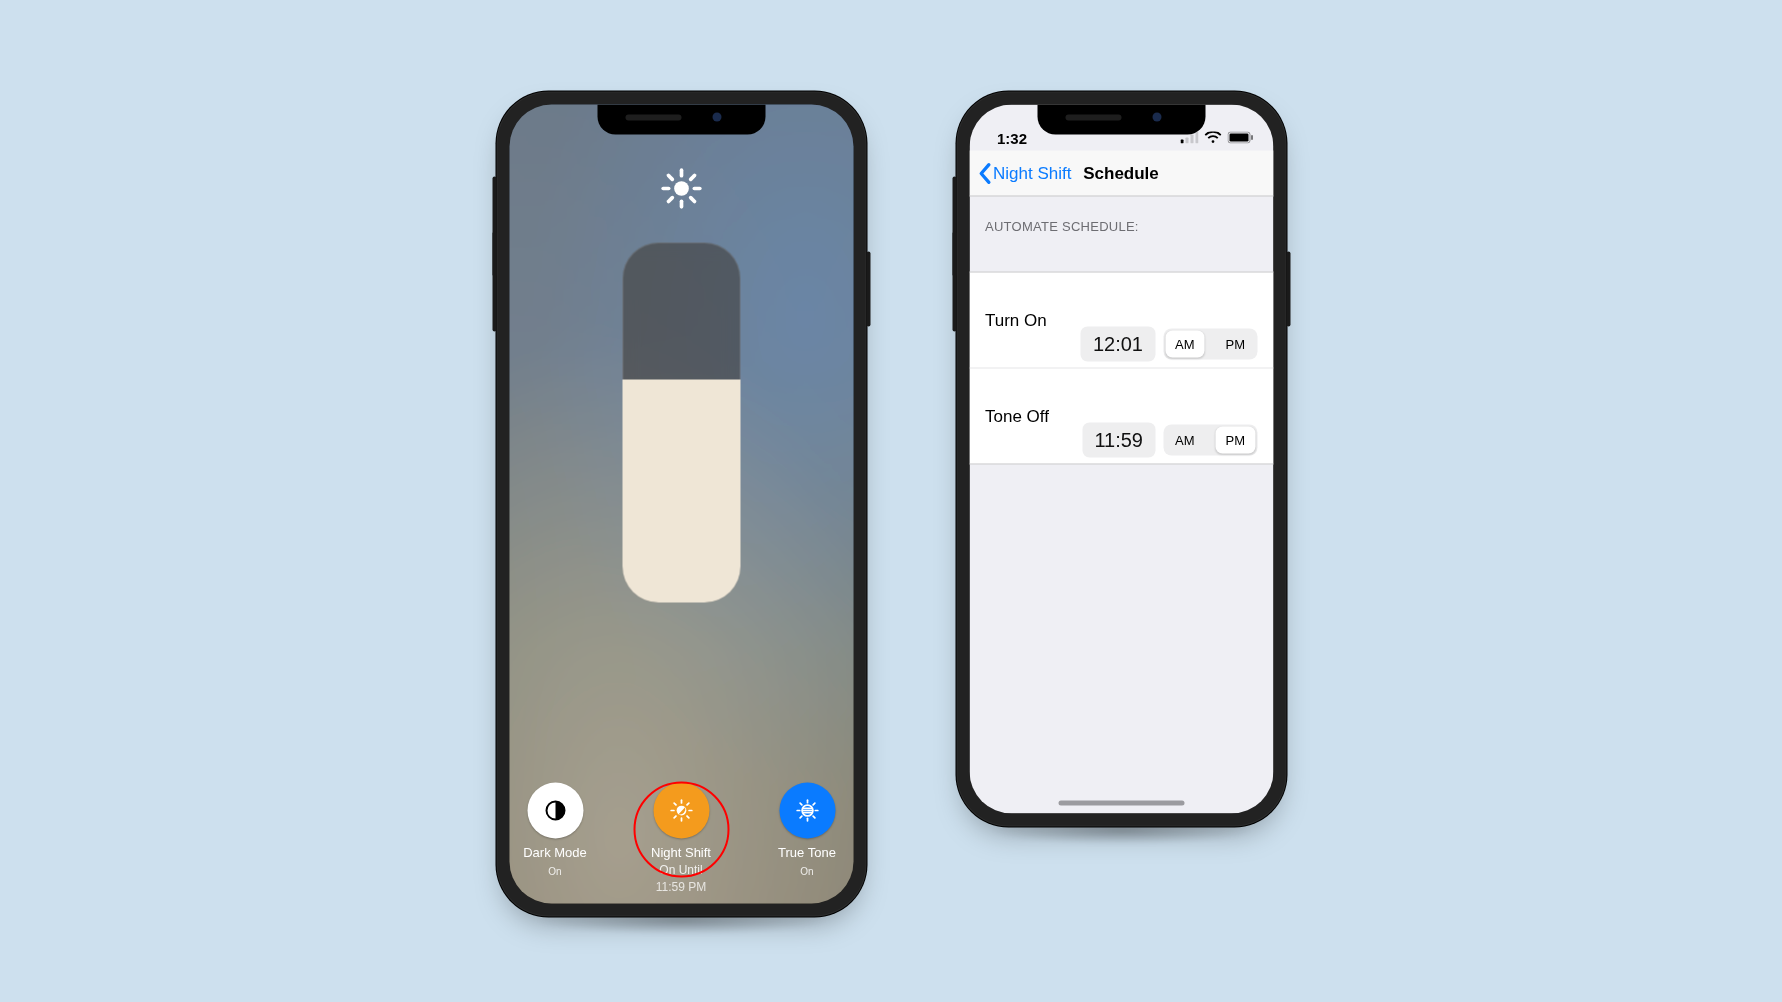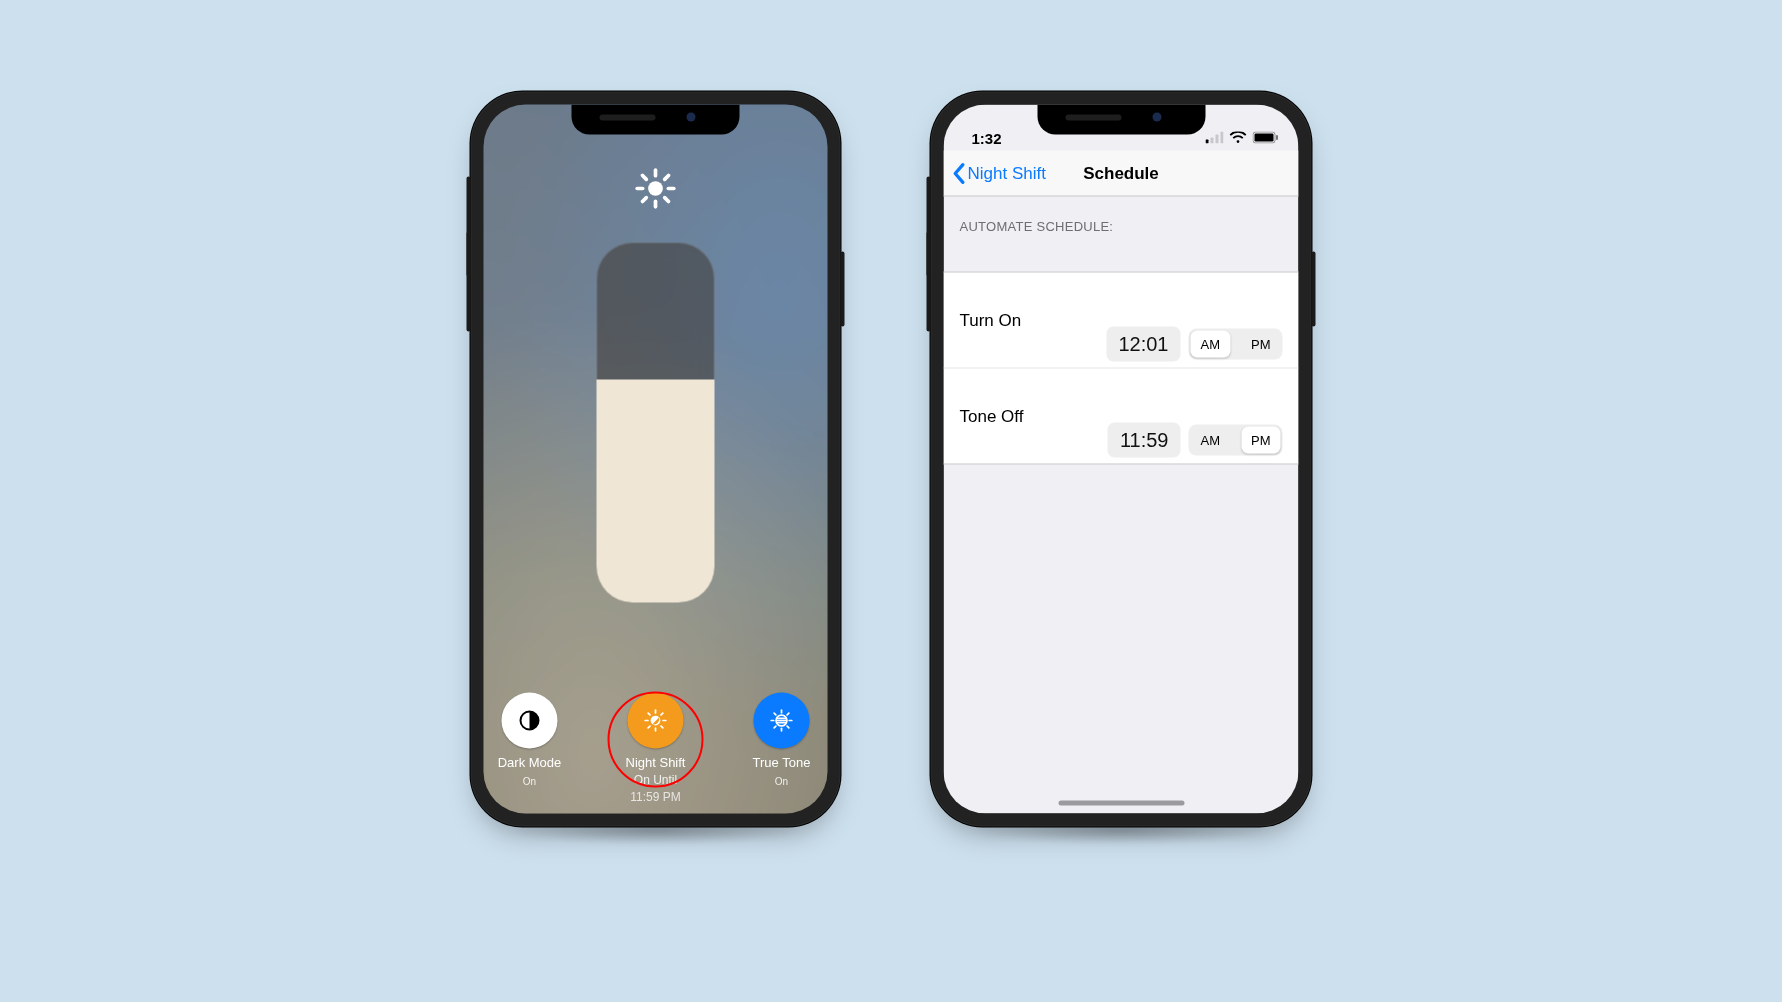--- a/index.html
+++ b/index.html
@@ -19,33 +19,33 @@
     width: 1455px;
     height: 819px;
     display: flex;
     justify-content: center;
     gap: 90px;
     align-items: flex-start;
   }
   
   .phone {
     position: relative;
-    width: 381px;
+    width: 330px;
     height: 735px;
     border-radius: 52px;
     background: #222;
     padding: 13px;
     box-shadow:
       0 0 0 1px #000,
       0 14px 30px -10px rgba(0,0,0,.35),
       inset 0 0 0 1px rgba(255,255,255,.05);
   }
   .phone.large {
     width: 370px;
-    height: 735px;
+    height: 825px;
   }
   .screen {
     position: relative;
     width: 100%;
     height: 100%;
     border-radius: 42px;
     overflow: hidden;
     background: #000;
   }
   

